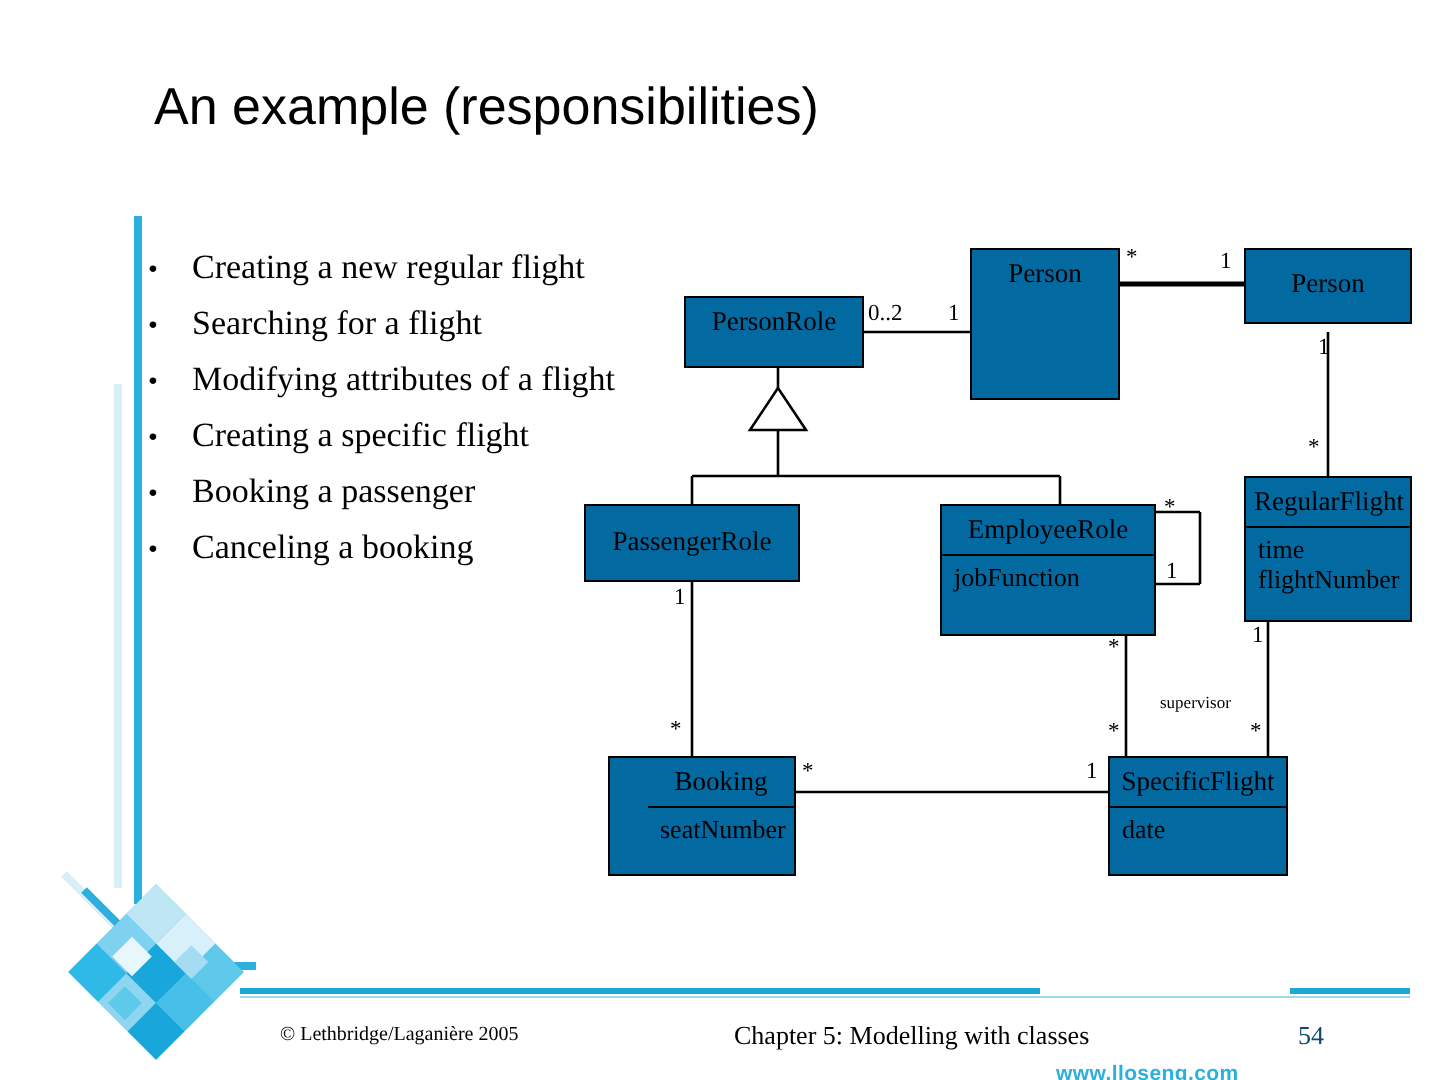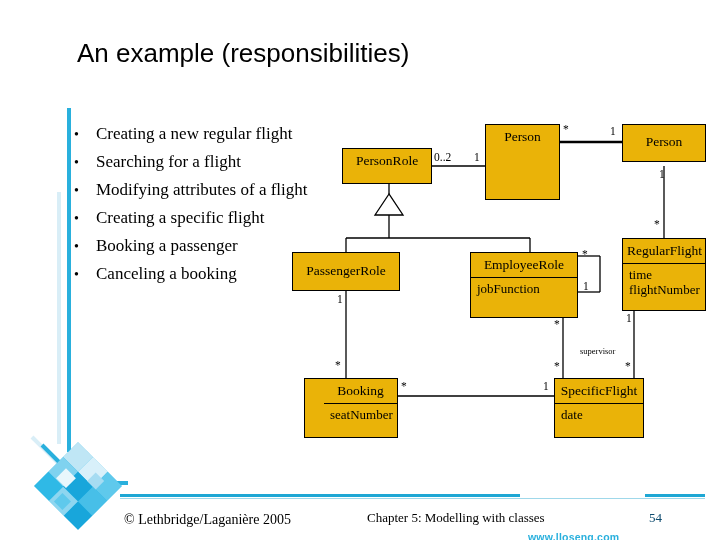--- a/index.html
+++ b/index.html
@@ -69,21 +69,21 @@
     position: absolute;
     left: 0;
     top: 0;
     width: 720px;
     height: 540px;
     pointer-events: none;
   }
   .uml-box {
     position: absolute;
     border: 1.3px solid #000000;
-    background: #eab308;
+    background: #0369a1;
     box-sizing: border-box;
     font-family: "Liberation Serif", serif;
   }
   .uml-name {
     text-align: center;
     font-size: 13.5px;
     line-height: 1;
     padding: 5px 4px 5px 4px;
     color: #000000;
     white-space: nowrap;
@@ -153,24 +153,24 @@
   #footer-thin-rule {
     position: absolute;
     left: 120px;
     top: 498px;
     width: 585px;
     height: 1px;
     background: #9fd8ea;
   }
   #footer-copyright {
     position: absolute;
-    left: 124px;
+    left: 140px;
     top: 512px;
     font-family: "Liberation Serif", serif;
-    font-size: 14px;
+    font-size: 10px;
     color: #000000;
     white-space: nowrap;
   }
   #footer-chapter {
     position: absolute;
     left: 367px;
     top: 510px;
     font-family: "Liberation Serif", serif;
     font-size: 13px;
     color: #000000;

